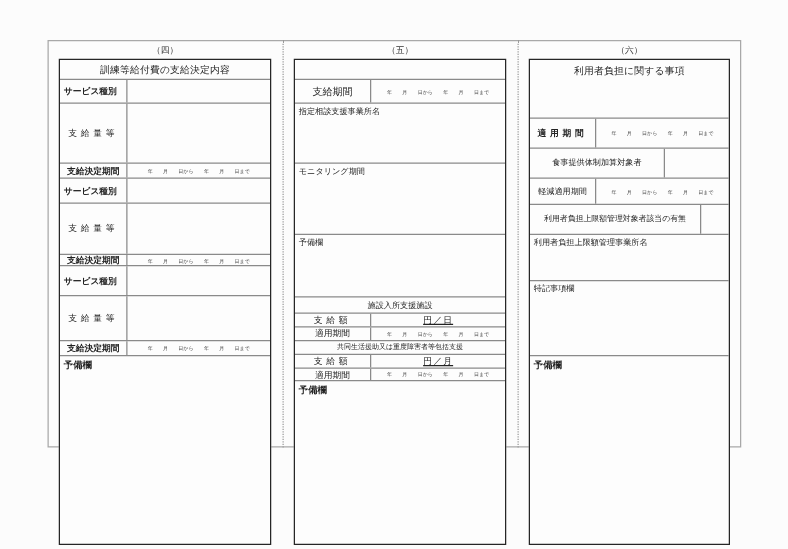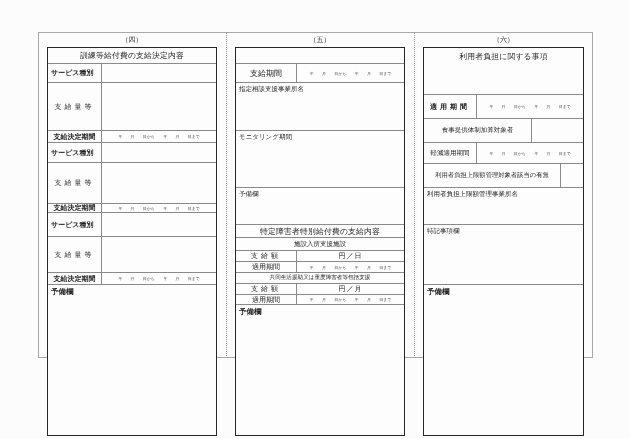--- a/index.html
+++ b/index.html
@@ -40,21 +40,21 @@
       display: flex; align-items: center; justify-content: center;
       font-size: 7px; color: #222; white-space: nowrap; overflow: hidden;
     }
     .lbl.left { justify-content: flex-start; padding-left: 3px; font-weight: bold; }
     .lbl.spaced { letter-spacing: 3px; }
     .lbl.bold { font-weight: bold; }
     .val {
       flex: 1; display: flex; align-items: center; justify-content: center;
       font-size: 4px; color: #444; white-space: pre; word-spacing: 7px;
     }
-    .val.unit { font-size: 7px; word-spacing: 0; color: #222; letter-spacing: 1px; }
+    .val.unit { font-size: 7px; word-spacing: 0; color: #222; letter-spacing: 1px; text-decoration: underline; }
     .box-label {
       font-size: 6.5px; padding: 2px 3px; color: #222; white-space: nowrap;
     }
     .box-label.big { font-size: 7.5px; font-weight: bold; }
     .center-label {
       width: 100%; display: flex; align-items: center; justify-content: center;
       font-size: 6.5px; color: #222; white-space: nowrap;
     }
     .blank { flex: 1; }
   </style>
@@ -125,23 +125,20 @@
   </div>
   <div class="row" style="top:34px;height:48px">
     <div class="box-label">指定相談支援事業所名</div>
   </div>
   <div class="row" style="top:82px;height:57px">
     <div class="box-label">モニタリング期間</div>
   </div>
   <div class="row" style="top:139px;height:37px">
     <div class="box-label">予備欄</div>
   </div>
-  <div class="row" style="top:176px;height:13px">
-    <div class="title">特定障害者特別給付費の支給内容</div>
-  </div>
   <div class="row" style="top:189px;height:13px">
     <div class="center-label">施設入所支援施設</div>
   </div>
   <div class="row" style="top:202px;height:11px">
     <div class="lbl spaced" style="width:61px">支給額</div>
     <div class="val unit">円／日</div>
   </div>
   <div class="row" style="top:213px;height:11px">
     <div class="lbl" style="width:61px">適用期間</div>
     <div class="val">年 月 日から 年 月 日まで</div>

